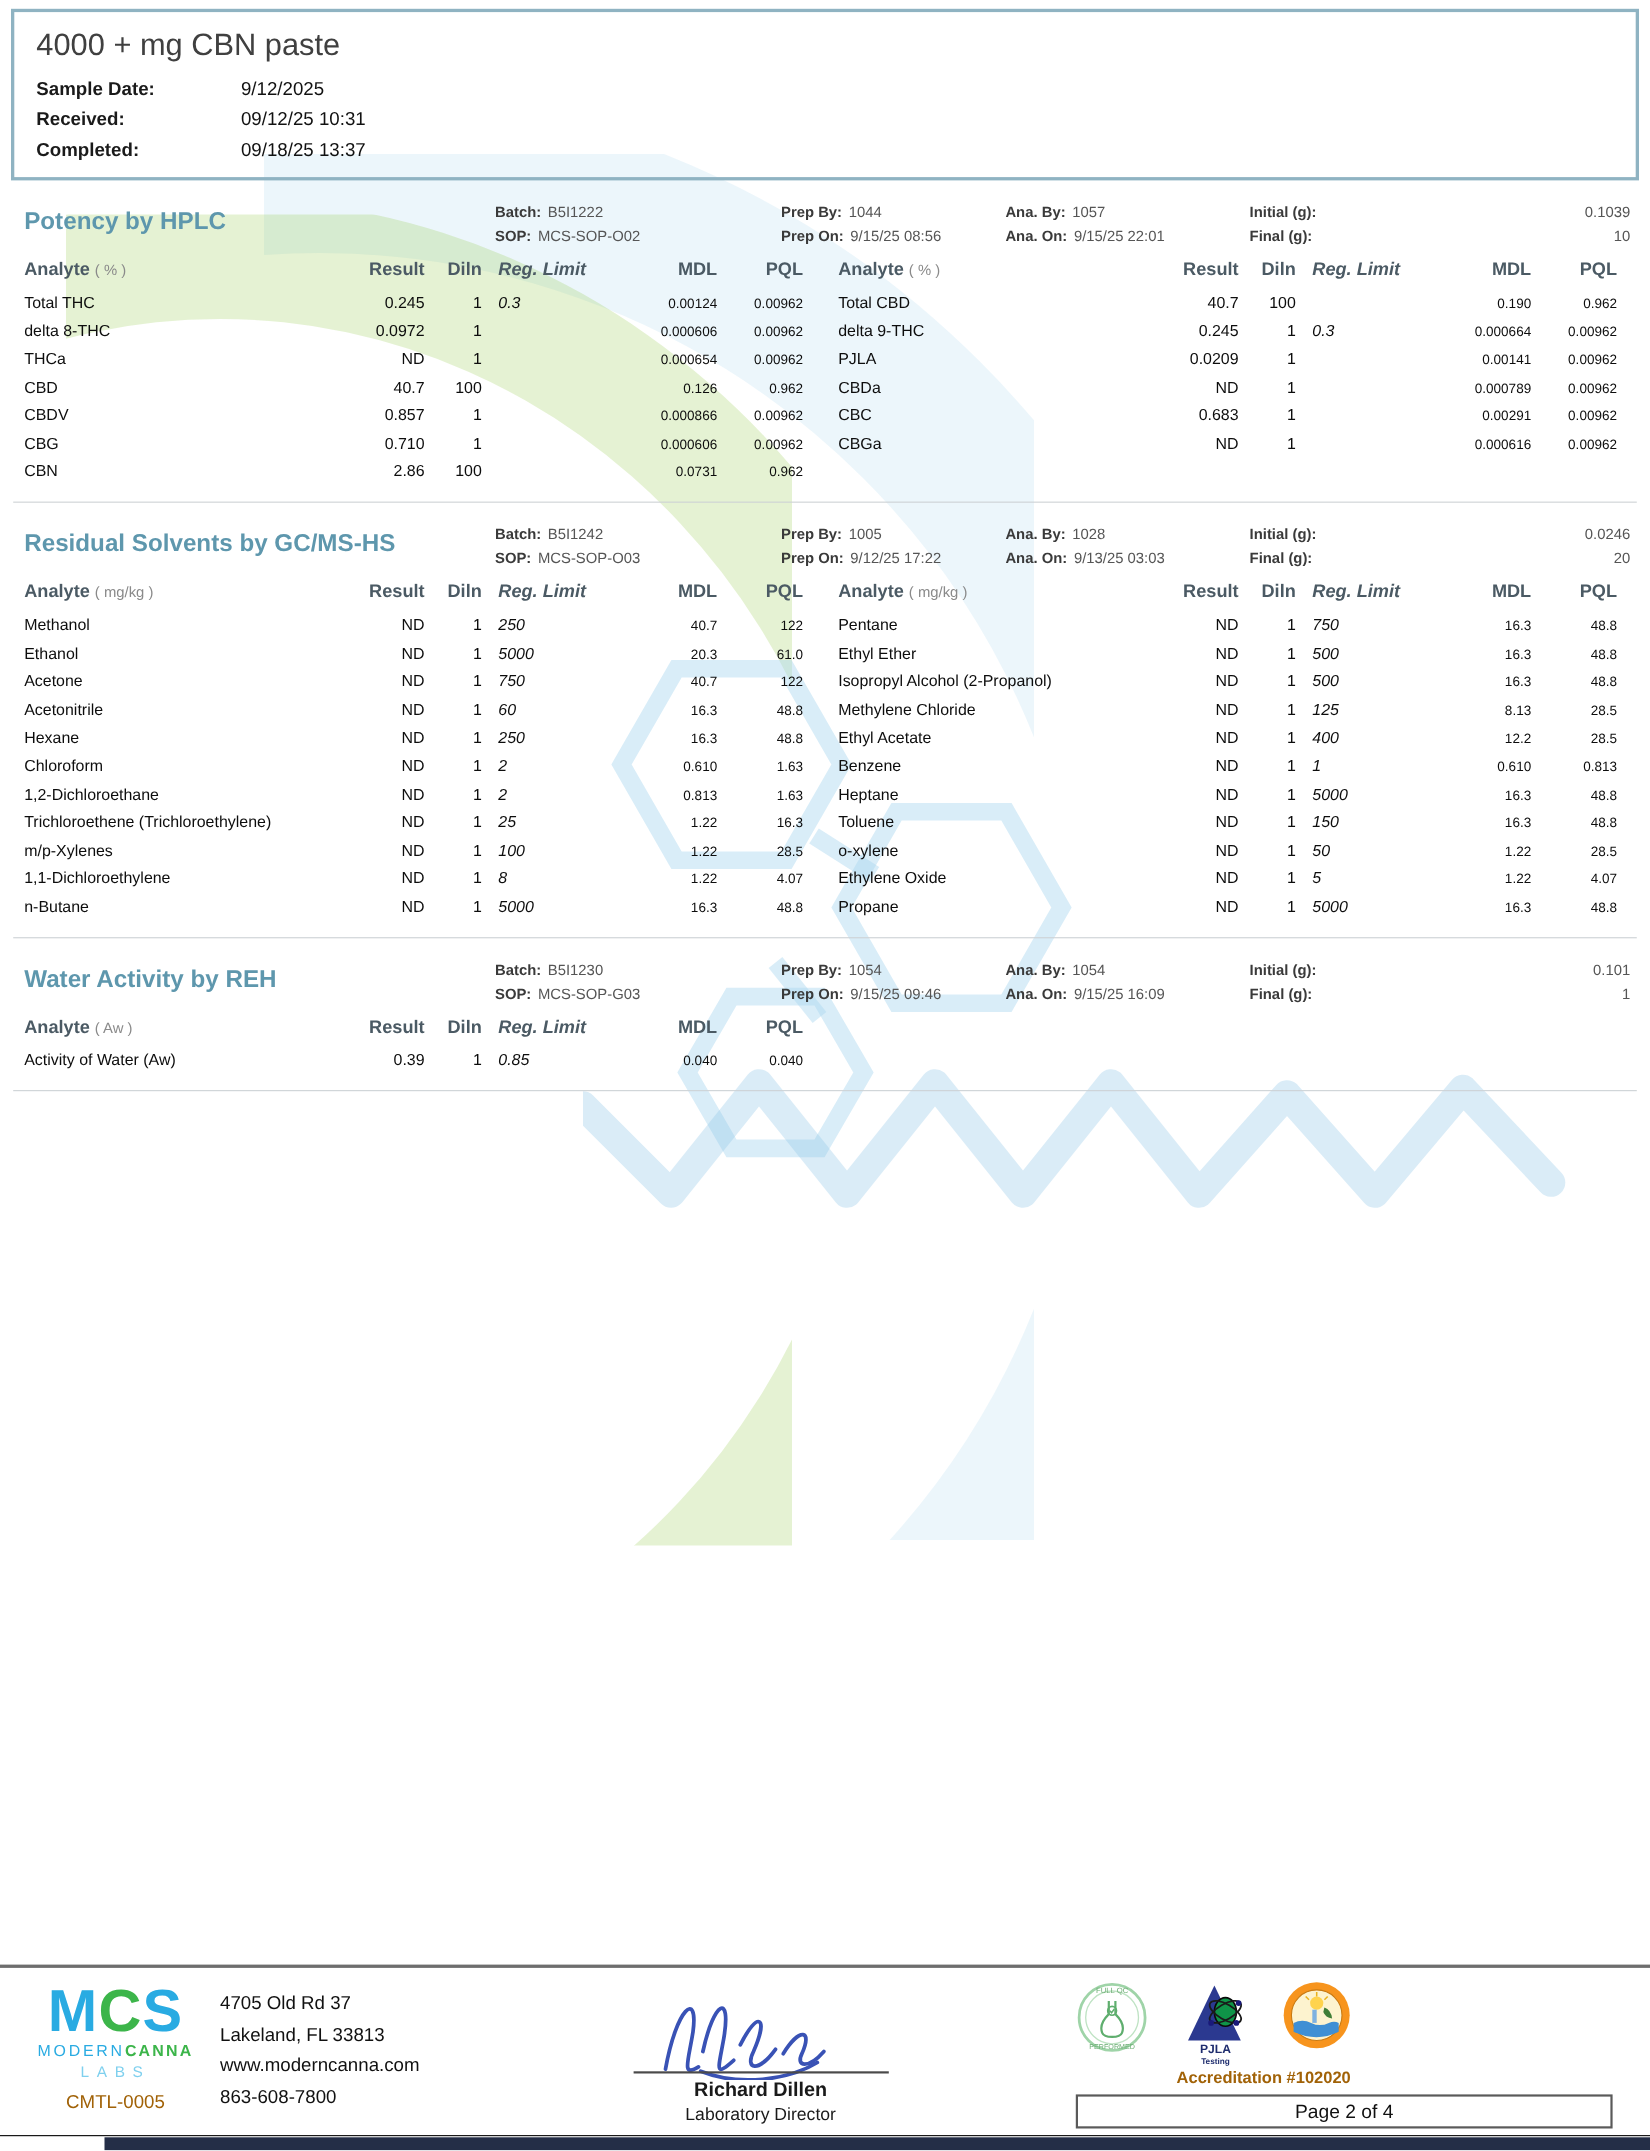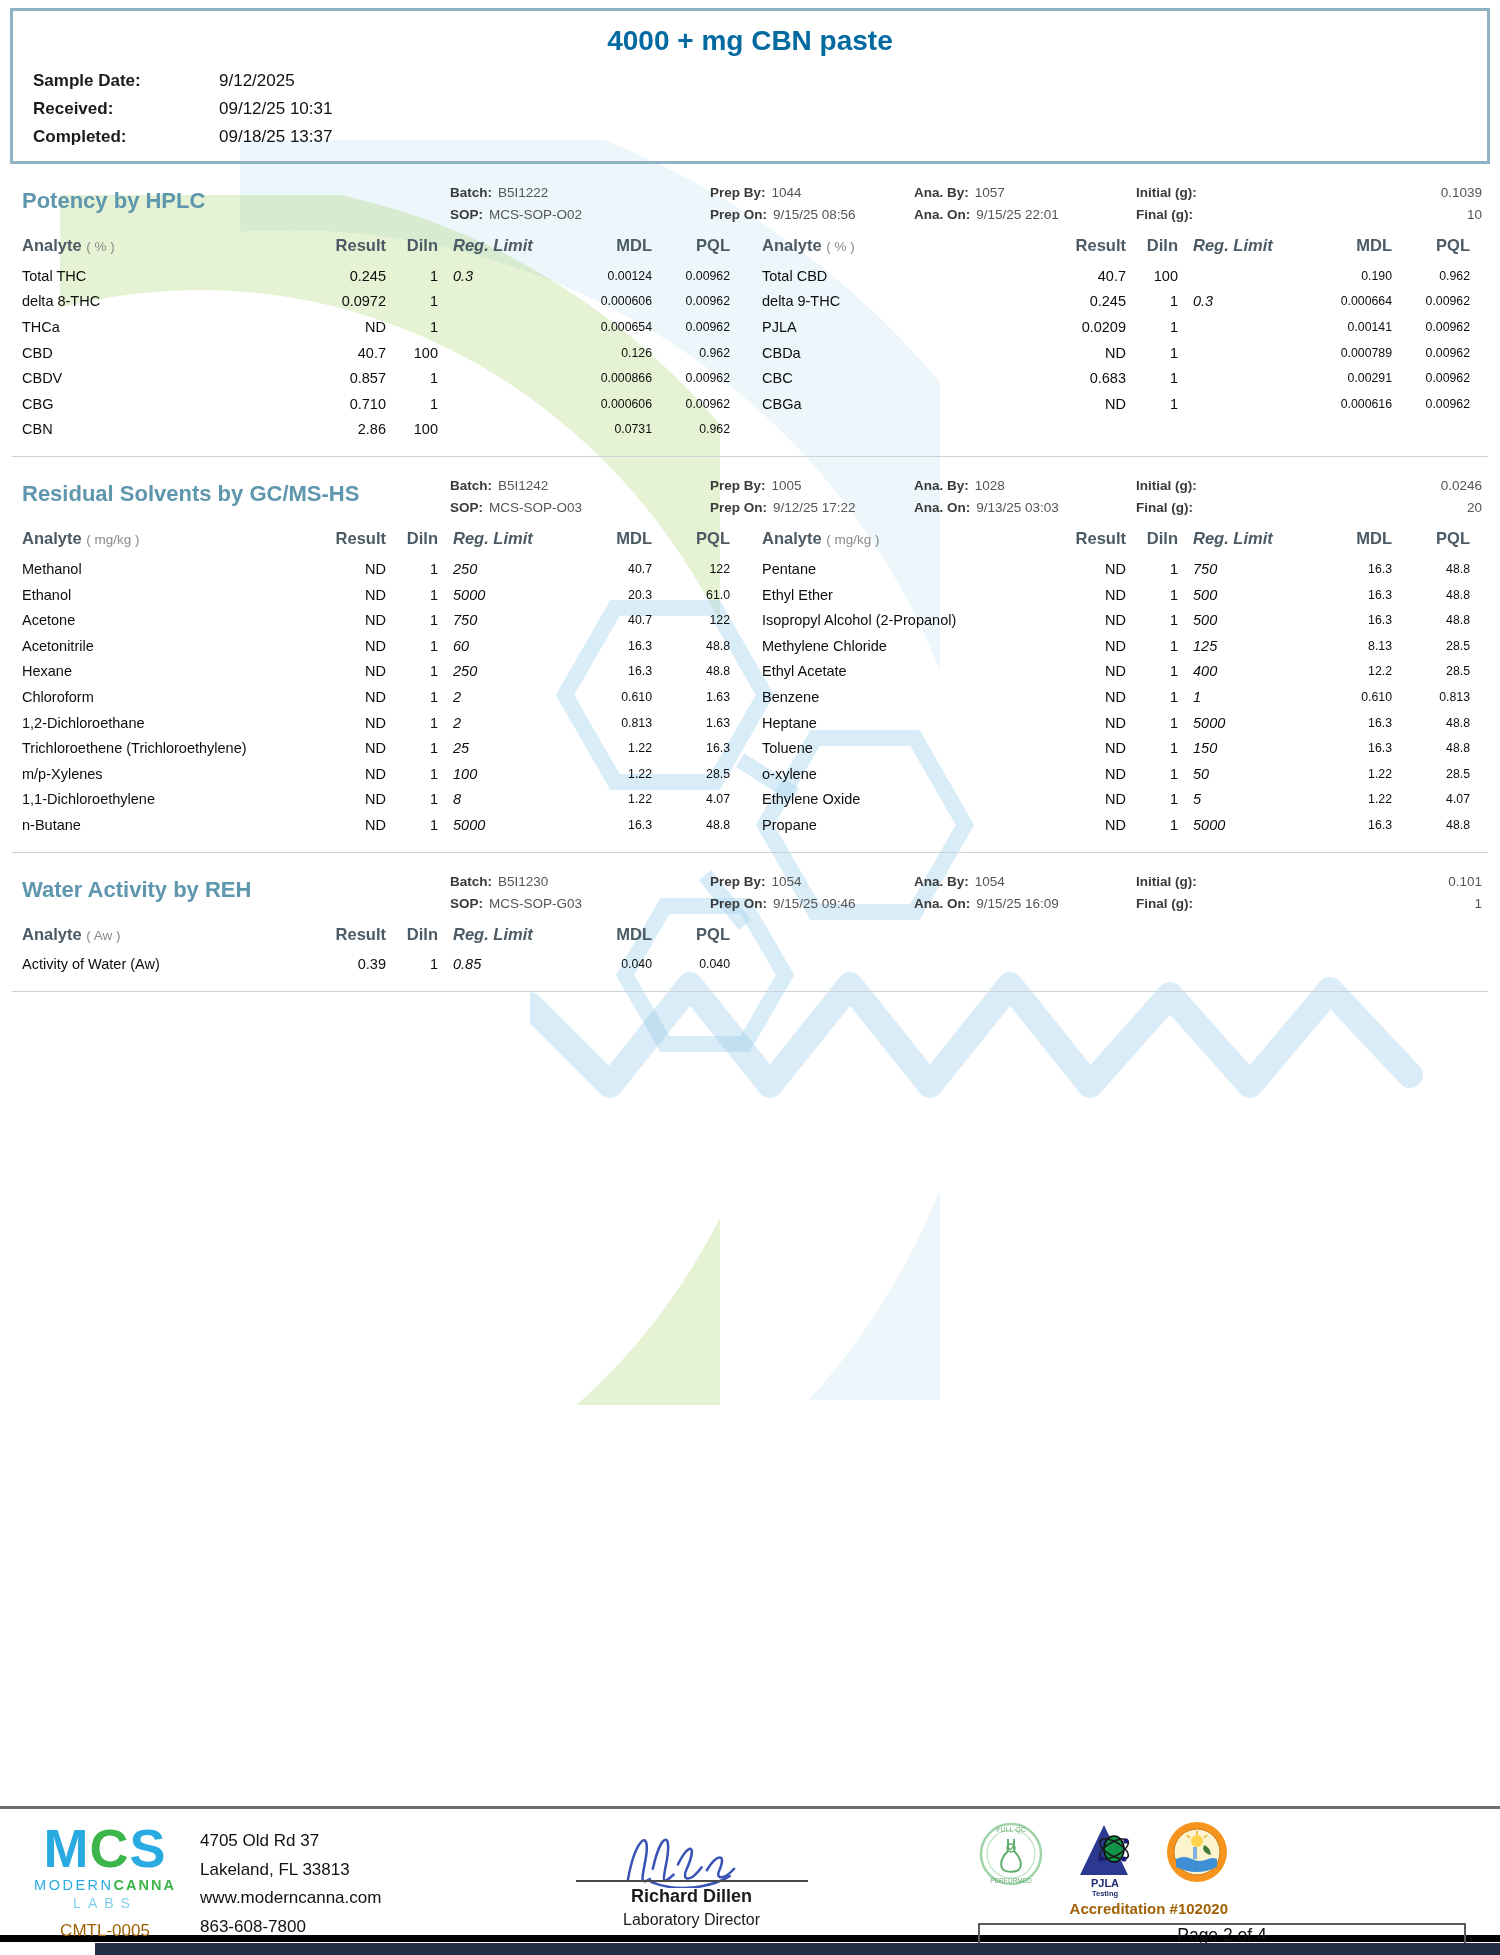--- a/index.html
+++ b/index.html
@@ -10,21 +10,21 @@
   .wm{position:absolute;z-index:0;pointer-events:none;}
   .clip{overflow:hidden;}
   .clip-blue{left:240px;top:140px;width:700px;height:1260px;}
   .ring-blue{position:absolute;left:-800px;top:-60px;width:1400px;height:1400px;border-radius:50%;border:150px solid rgba(150,205,235,0.18);}
   .clip-green{left:60px;top:195px;width:660px;height:1210px;}
   .ring-green{position:absolute;left:-560px;top:-15px;width:1180px;height:1260px;border-radius:50%;border:110px solid rgba(141,198,63,0.23);}
 
   
   .content{position:relative;z-index:1;}
   .header-box{margin:8px 10px 0 10px;border:3px solid #8fb3c2;padding:10px 20px 14px 20px;background:transparent;}
-  .doc-title{font-size:28px;font-weight:bold;color:#0369a1;margin:4px 0 14px 0;text-align:center;}
+  .doc-title{font-size:28px;font-weight:normal;color:#404040;margin:4px 0 14px 0;}
   .info-grid{display:flex;}
   .info-col{display:flex;flex-direction:column;gap:8px;}
   .info-col.left{flex:1;}
   .info-col.right{width:648px;}
   .info-row{display:flex;font-size:17px;}
   .info-col.left .info-label{font-weight:bold;width:150px;}
   .info-col.right .info-label{font-weight:bold;width:186px;}
   .info-value{color:#111;}
 
   
@@ -42,21 +42,21 @@
   .thead,.trow{display:grid;grid-template-columns:272px 92px 52px 118px 96px 78px;}
   .thead{font-weight:bold;color:#4b5a64;font-size:16.5px;margin-bottom:8px;align-items:baseline;}
   .thead .unit{font-weight:normal;color:#8a8a8a;font-size:13.5px;}
   .trow{font-size:14.5px;color:#0d0d0d;height:25.6px;align-items:center;}
   .c-result,.c-diln,.c-mdl,.c-pql{text-align:right;}
   .c-reg_limit{text-align:left;padding-left:15px;font-style:italic;}
   .trow .c-mdl,.trow .c-pql{font-size:12.3px;}
   .rule{height:1px;background:#cdd2d5;margin:8px 12px 0 12px;}
 
   
-  .footer{position:absolute;left:0;right:0;bottom:13px;z-index:2;background:#fff;border-top:3px solid #6e6e6e;border-bottom:7px solid #000000;height:136px;display:flex;padding:12px 22px 6px 26px;box-sizing:border-box;}
+  .footer{position:absolute;left:0;right:0;bottom:13px;z-index:2;background:#fff;border-top:3px solid #6e6e6e;border-bottom:1px solid #000000;height:156px;display:flex;padding:12px 22px 6px 26px;box-sizing:border-box;}
   .navy-bar{position:absolute;left:95px;right:0;bottom:0;height:12px;background:#242e47;z-index:2;}
 
   .logo-col{width:158px;display:flex;flex-direction:column;align-items:center;}
   .logo-letters{font-size:54px;font-weight:800;line-height:1.0;letter-spacing:1px;}
   .logo-m,.logo-s{color:#29abe2;}
   .logo-c{color:#3cb54a;}
   .logo-line2{font-size:14.5px;margin-top:2px;}
   .logo-modern{color:#29abe2;letter-spacing:2.5px;}
   .logo-canna{color:#3cb54a;font-weight:bold;letter-spacing:2px;}
   .logo-labs{font-size:14px;color:#7fd0ee;letter-spacing:7px;margin-top:2px;}

